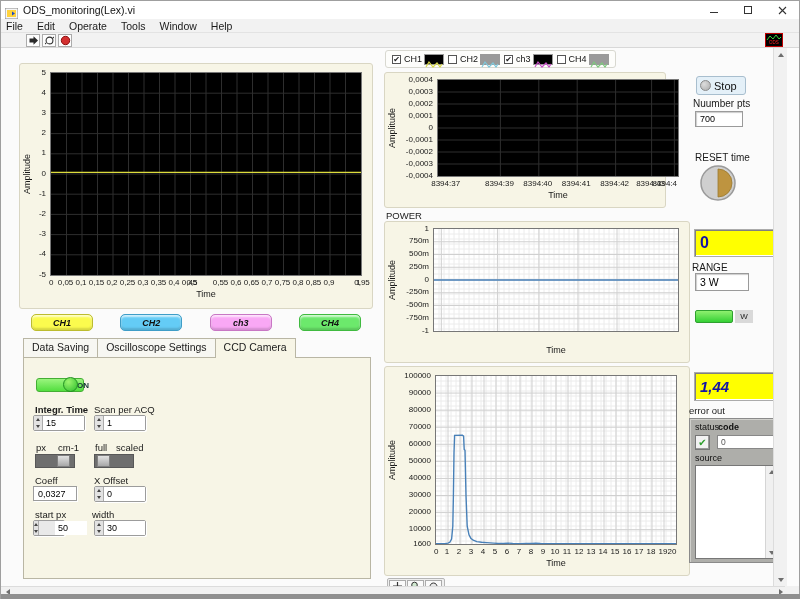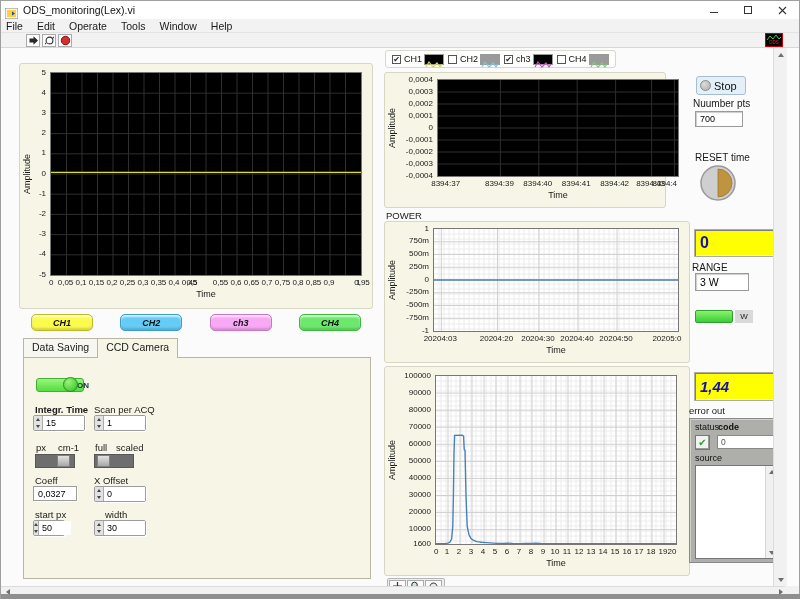--- a/index.html
+++ b/index.html
@@ -241,20 +241,21 @@
 
     <div class="chrow" id="chrow">
         <div class="chbtn" style="background: rgb(251, 251, 78); border: 1px solid rgb(188, 188, 47);">CH1</div>
         <div class="chbtn" style="background: rgb(100, 204, 246); border: 1px solid rgb(63, 157, 199);">CH2</div>
         <div class="chbtn" style="background: rgb(249, 168, 245); border: 1px solid rgb(200, 119, 196);">ch3</div>
         <div class="chbtn" style="background: rgb(108, 233, 108); border: 1px solid rgb(63, 186, 63);">CH4</div>
       </div>
 
     <div class="tabs" id="tabs">
         <span class="tab">Data Saving</span>
+        <span class="tab">Oscilloscope Settings</span>
         <span class="tab active">CCD Camera</span>
       </div>
     <div class="tabpanel">
       <div class="on-btn">ON</div>
       <div class="on-led"></div>
 
       <div class="lbl b" style="left:11px;top:46px;">Integr. Time</div>
       <div class="spin" style="left:9px;top:57px;width:52px;">
         <span class="spin-btns">
             <span class="sa">
@@ -302,33 +303,33 @@
               <span class="tri-up"></span>
             </span>
             <span class="sa">
               <span class="tri-dn"></span>
             </span>
           </span>
         <span class="spin-field">0</span>
       </div>
 
       <div class="lbl" style="left:11px;top:151px;">start px</div>
-      <div class="spin" style="left:9px;top:162px;width:32px;">
+      <div class="spin" style="left:9px;top:162px;width:32px;gap:16px;">
         <span class="spin-btns">
             <span class="sa">
               <span class="tri-up"></span>
             </span>
             <span class="sa">
               <span class="tri-dn"></span>
             </span>
           </span>
         <span class="spin-field">50</span>
       </div>
 
-      <div class="lbl" style="left:81px;top:151px;">width</div>
+      <div class="lbl" style="left:68px;top:151px;">width</div>
       <div class="spin" style="left:70px;top:162px;width:52px;">
         <span class="spin-btns">
             <span class="sa">
               <span class="tri-up"></span>
             </span>
             <span class="sa">
               <span class="tri-dn"></span>
             </span>
           </span>
         <span class="spin-field">30</span>
@@ -496,28 +497,20 @@
             <line x1="0" y1="63.75" x2="244" y2="63.75" stroke="#D0D0D0" stroke-width="1"></line>
             <line x1="0" y1="76.5" x2="244" y2="76.5" stroke="#D0D0D0" stroke-width="1"></line>
             <line x1="0" y1="89.25" x2="244" y2="89.25" stroke="#D0D0D0" stroke-width="1"></line>
             <line x1="7.319999999999999" y1="0" x2="7.319999999999999" y2="102" stroke="#D0D0D0" stroke-width="1"></line>
             <line x1="63.440000000000005" y1="0" x2="63.440000000000005" y2="102" stroke="#D0D0D0" stroke-width="1"></line>
             <line x1="104.92" y1="0" x2="104.92" y2="102" stroke="#D0D0D0" stroke-width="1"></line>
             <line x1="143.95999999999998" y1="0" x2="143.95999999999998" y2="102" stroke="#D0D0D0" stroke-width="1"></line>
             <line x1="183" y1="0" x2="183" y2="102" stroke="#D0D0D0" stroke-width="1"></line>
             <polyline points="0.0,51.0 244.0,51.0" fill="none" stroke="#4880B8" stroke-width="1.4"></polyline>
           </svg></div>
-      <div class="xticks">
-          <div class="xtick" style="left: 7.32px;">20204:03</div>
-          <div class="xtick" style="left: 63.44px;">20204:20</div>
-          <div class="xtick" style="left: 104.92px;">20204:30</div>
-          <div class="xtick" style="left: 143.96px;">20204:40</div>
-          <div class="xtick" style="left: 183px;">20204:50</div>
-          <div class="xtick" style="left: 244px; transform: translateX(-85%);">20205:0</div>
-        </div>
       <div class="xlab">Time</div>
     </div>
 
     <div class="chart-box ivory" style="left:383px;top:318px;width:306px;height:210px;--pl:50px;--pt:8px;--pw:242px;--ph:170px;">
       <div class="ylab">Amplitude</div>
       <div class="yticks">
           <div class="ytick" style="top: -4.5px;">100000</div>
           <div class="ytick" style="top: 12.5732px;">90000</div>
           <div class="ytick" style="top: 29.6463px;">80000</div>
           <div class="ytick" style="top: 46.7195px;">70000</div>

